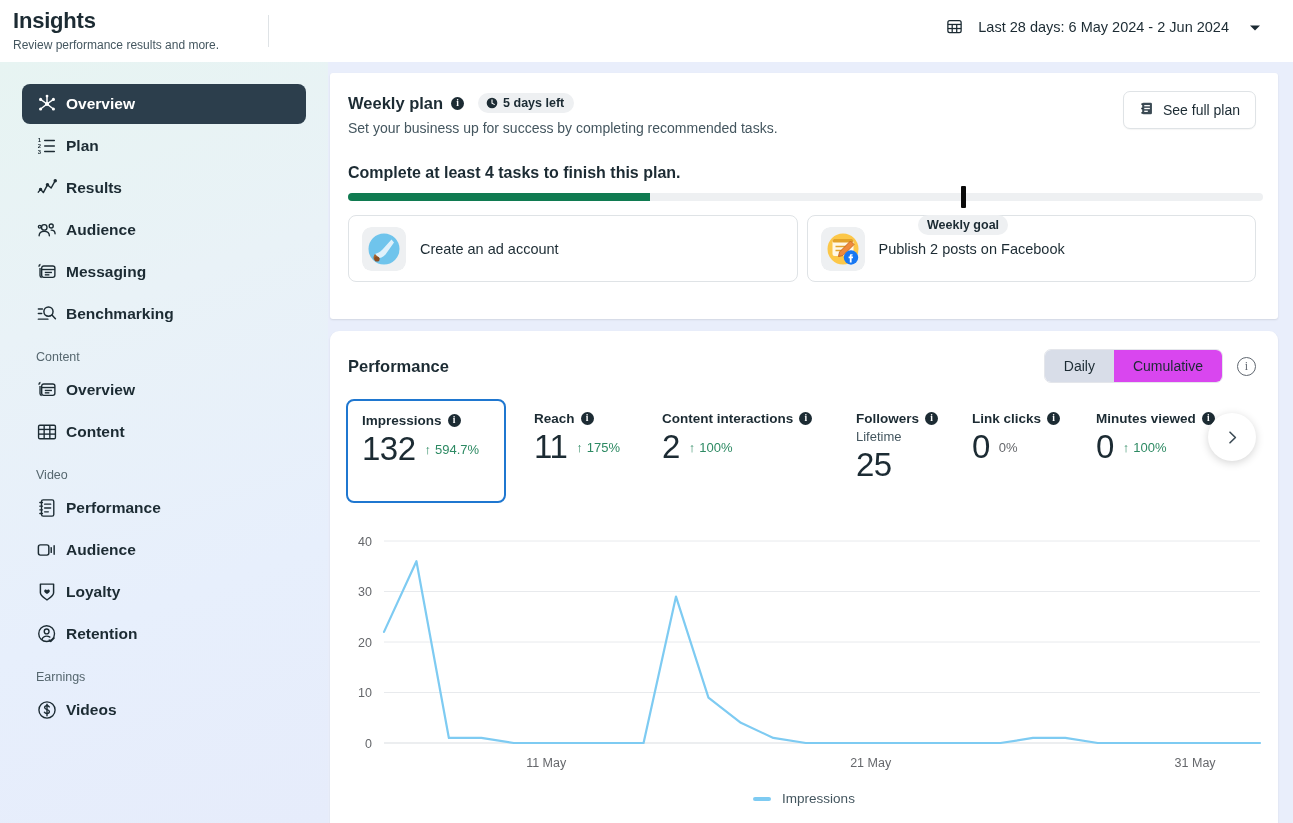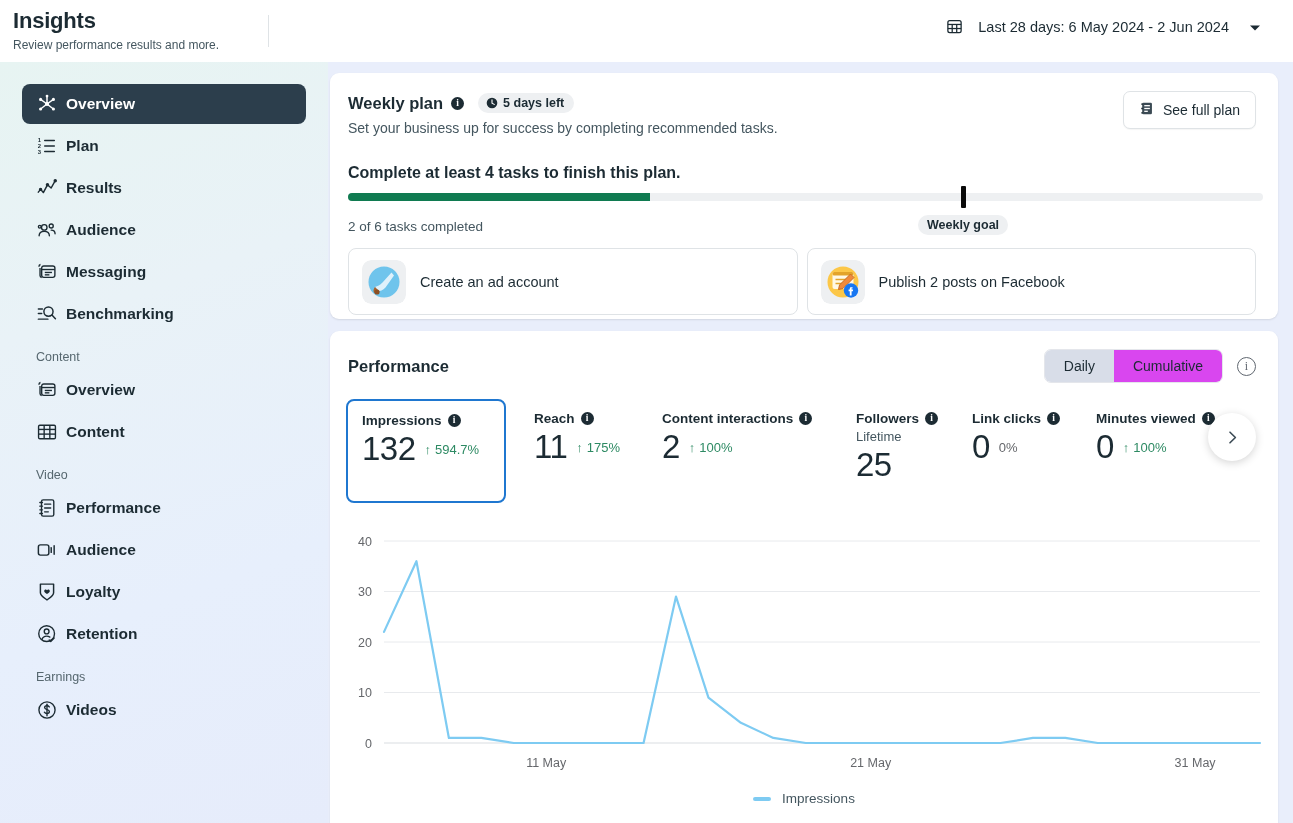--- a/index.html
+++ b/index.html
@@ -53,21 +53,21 @@
   .nav-item.active { background: #2c3e4c; color: #ffffff; }
   .nav-item .ico { width: 22px; height: 22px; flex: 0 0 22px; display: block; }
   .nav-group {
     font-size: 12.5px; color: #56676f; margin: 16px 0 6px 36px; font-weight: normal;
   }
 
   
   .content { position: absolute; left: 328px; top: 0; width: 965px; height: 761px; }
 
   .card {
-    background: #ffffff; border-radius: 9px;
+    background: #ffffff; border-radius: 3px;
     box-shadow: 0 1px 2px rgba(0,0,0,0.10);
   }
   .card-plan {
     position: absolute; left: 2px; top: 11px; width: 948px; height: 246px;
     padding: 20px 22px 0 18px;
   }
 
   .plan-head { display: flex; align-items: center; gap: 8px; }
   .plan-title { font-size: 16.5px; font-weight: bold; color: #1c2b33; }
   .info-dot {
@@ -410,21 +410,20 @@
 
       <div class="goal-title">Complete at least 4 tasks to finish this plan.</div>
 
       <div class="progress-wrap">
         <div class="progress-track"></div>
         <div class="progress-fill" id="progress-fill" style="width: 301.95px; background: rgb(16, 123, 81);"></div>
         <div class="goal-marker" id="goal-marker" style="left: 613.05px;"></div>
         <div class="goal-label" id="goal-label" style="left: 615.05px;">Weekly goal</div>
       </div>
 
-      <div class="tasks-done">2 of 6 tasks completed</div>
 
       <div class="task-row" id="task-row">
           <div class="task-card">
             <div class="task-thumb"><svg width="44" height="44" viewBox="0 0 44 44">
                 <rect width="44" height="44" rx="9" fill="#eef0f2"></rect>
                 <circle cx="22" cy="22" r="15.5" fill="#6fc4ec"></circle>
                 <path d="M13 27 c2.5 -1 5 -1.5 7.5 -4.5 l9 -10 l2.5 3 l-8.5 12 c-2.5 3 -5.5 3.5 -8 4 z" fill="#dff1fb"></path>
                 <path d="M13 27 c-1.5 2 -2 4 -1 5.5 c2 1 4 .5 5.5 -1 z" fill="#a8622e"></path>
                 <circle cx="15" cy="32" r="2.6" fill="#8c4f23"></circle>
               </svg></div>

